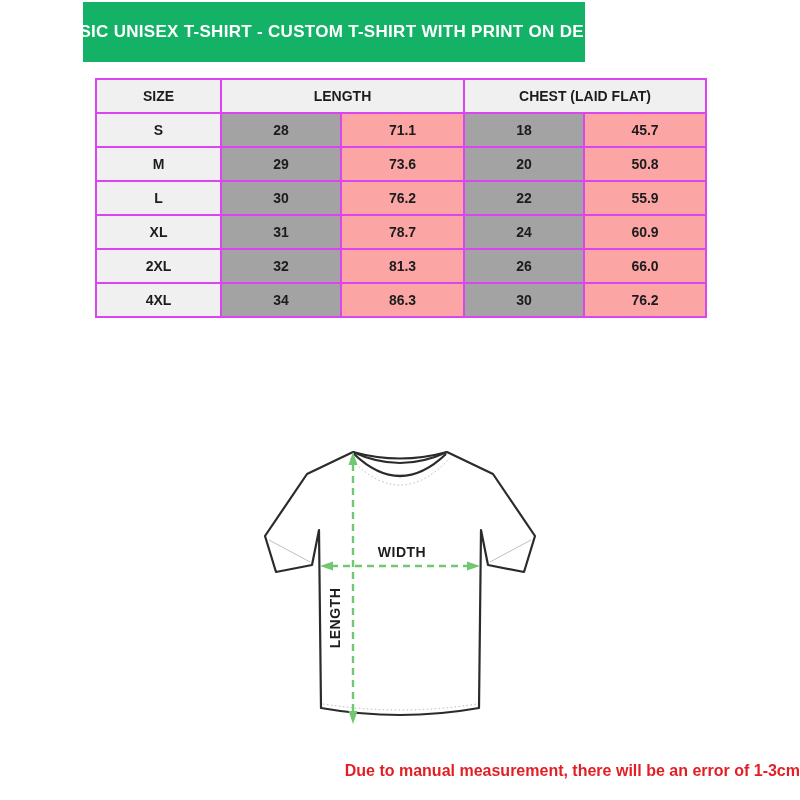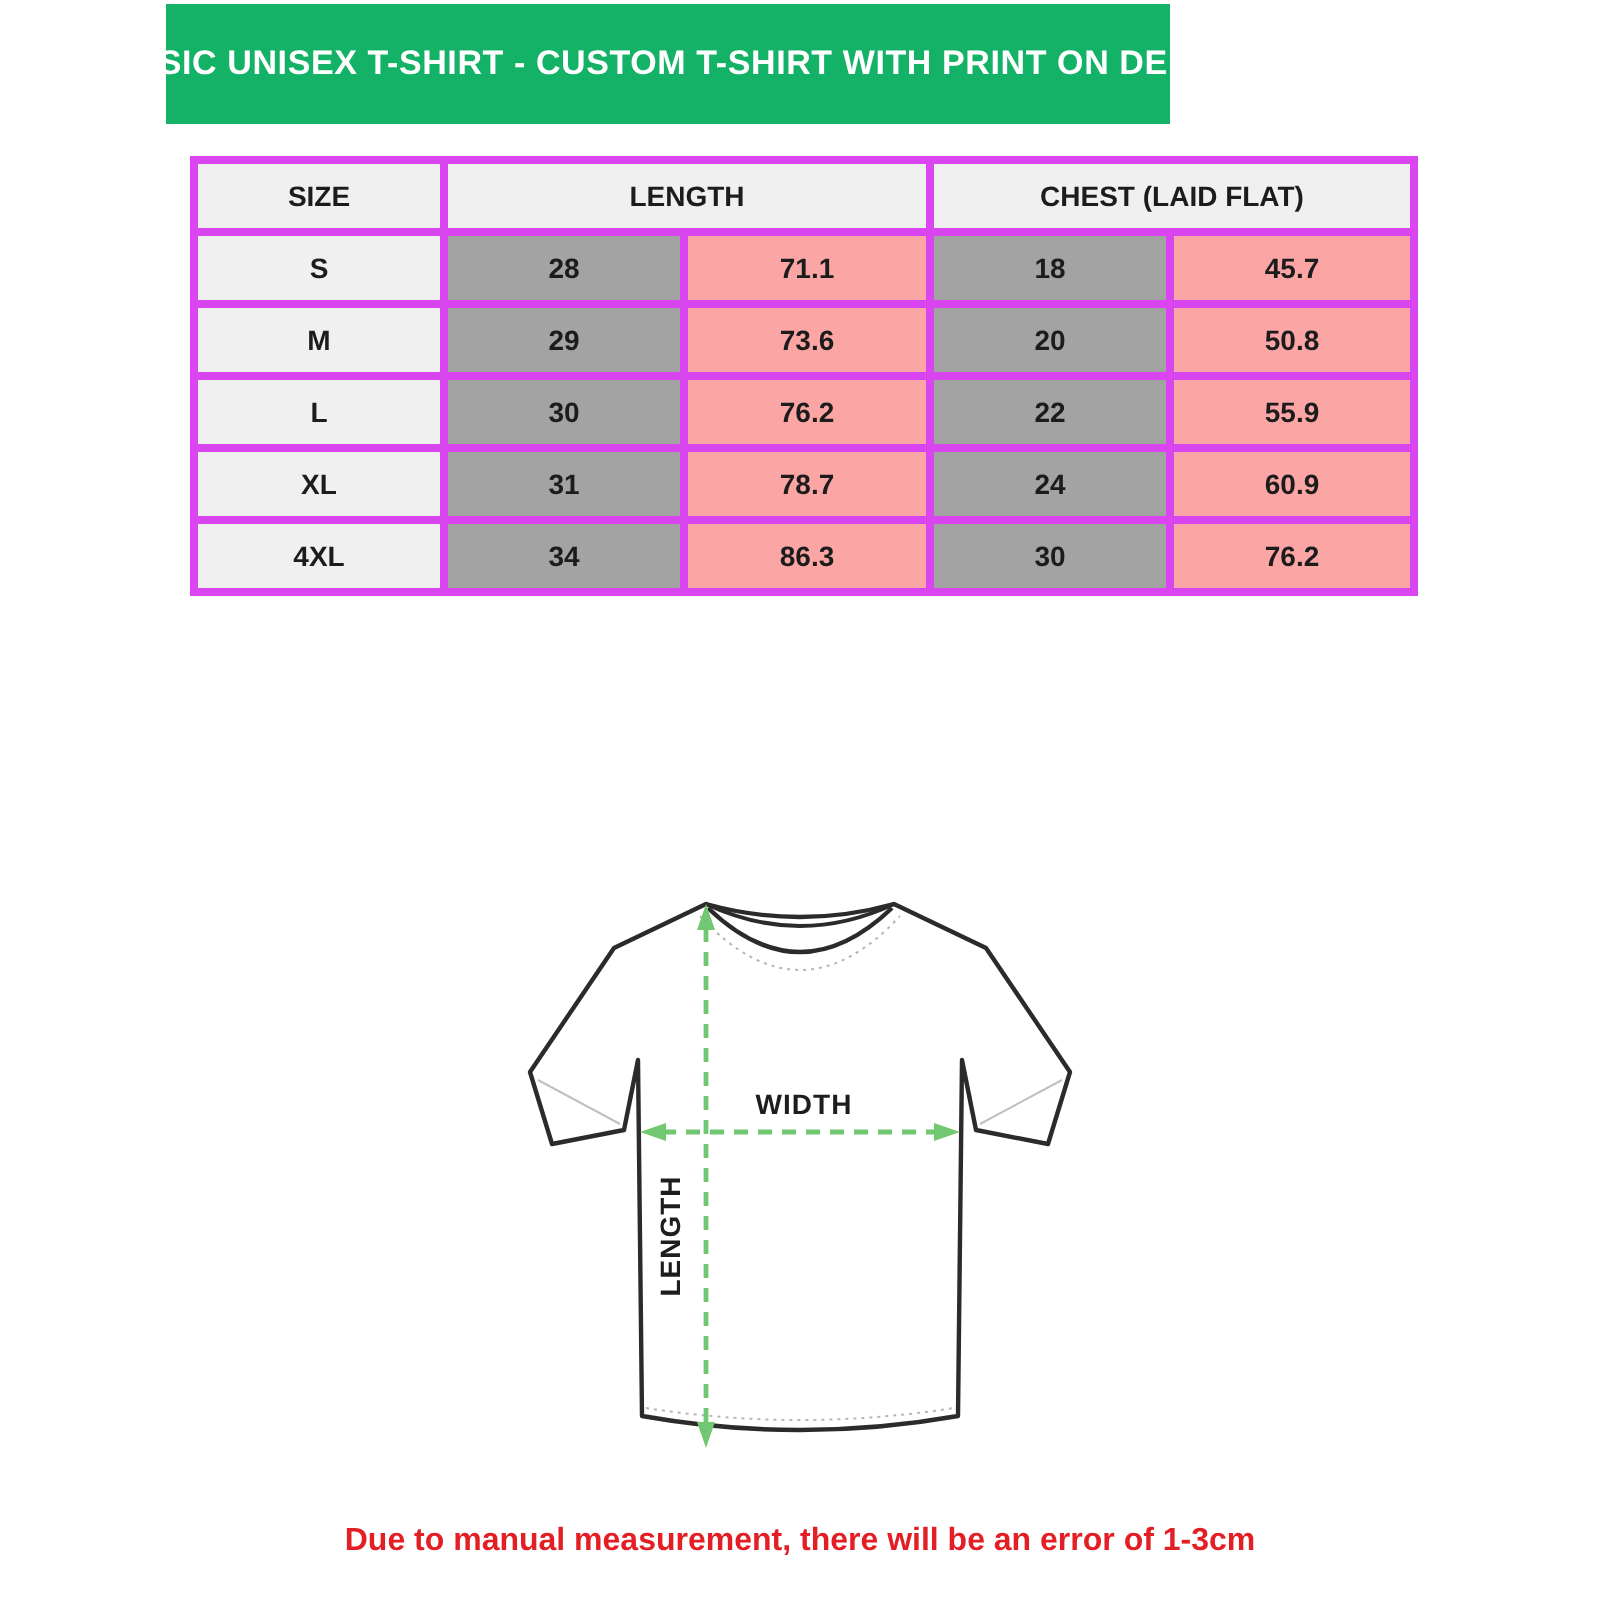--- a/index.html
+++ b/index.html
@@ -15,38 +15,38 @@
     display:flex;align-items:center;justify-content:center;
     font-weight:700;font-size:17px;letter-spacing:.3px;white-space:nowrap;
   }
 
   
   table.size-table{
     position:absolute;left:95px;top:78px;width:610px;
     border-collapse:collapse;table-layout:fixed;
   }
   .size-table th,.size-table td{
-    border:4px solid #d946ef;height:32px;padding:0;
+    border:2px solid #d946ef;height:32px;padding:0;
     text-align:center;vertical-align:middle;
     font-size:14px;color:#1c1c1c;
   }
   .size-table th{background:#f0f0f0;font-weight:700;}
   .size-table td.gray{background:#fca5a5;}
   .size-table td.white{background:#a3a3a3;}
   .size-table td.size-col{background:#f0f0f0;font-weight:700;}
   .size-table td{font-weight:600;}
 
   
   .diagram{position:absolute;left:263px;top:448px;width:274px;height:282px;}
   .diagram svg{display:block;width:100%;height:100%;}
   .svg-label{font-family:"Liberation Sans",sans-serif;font-weight:700;font-size:14px;fill:#1d1d1d;letter-spacing:.5px;}
 
   
   .note{
-    position:absolute;left:0;top:762px;width:800px;text-align:center;
+    position:absolute;left:0;top:762px;width:800px;text-align:right;
     color:#e31e24;font-weight:700;font-size:16px;
   }
 </style>
 </head>
 <body>
 
 <div class="banner">
   <span>CLASSIC UNISEX T-SHIRT - CUSTOM T-SHIRT WITH PRINT ON DEMAND</span>
 </div>
 
@@ -88,20 +88,27 @@
       <td class="gray">55.9</td>
     </tr>
     <tr>
       <td class="size-col">XL</td>
       <td class="white">31</td>
       <td class="gray">78.7</td>
       <td class="white">24</td>
       <td class="gray">60.9</td>
     </tr>
     <tr>
+      <td class="size-col">2XL</td>
+      <td class="white">32</td>
+      <td class="gray">81.3</td>
+      <td class="white">26</td>
+      <td class="gray">66.0</td>
+    </tr>
+    <tr>
       <td class="size-col">4XL</td>
       <td class="white">34</td>
       <td class="gray">86.3</td>
       <td class="white">30</td>
       <td class="gray">76.2</td>
     </tr>
   </tbody>
 </table>
 
 <div class="diagram">

